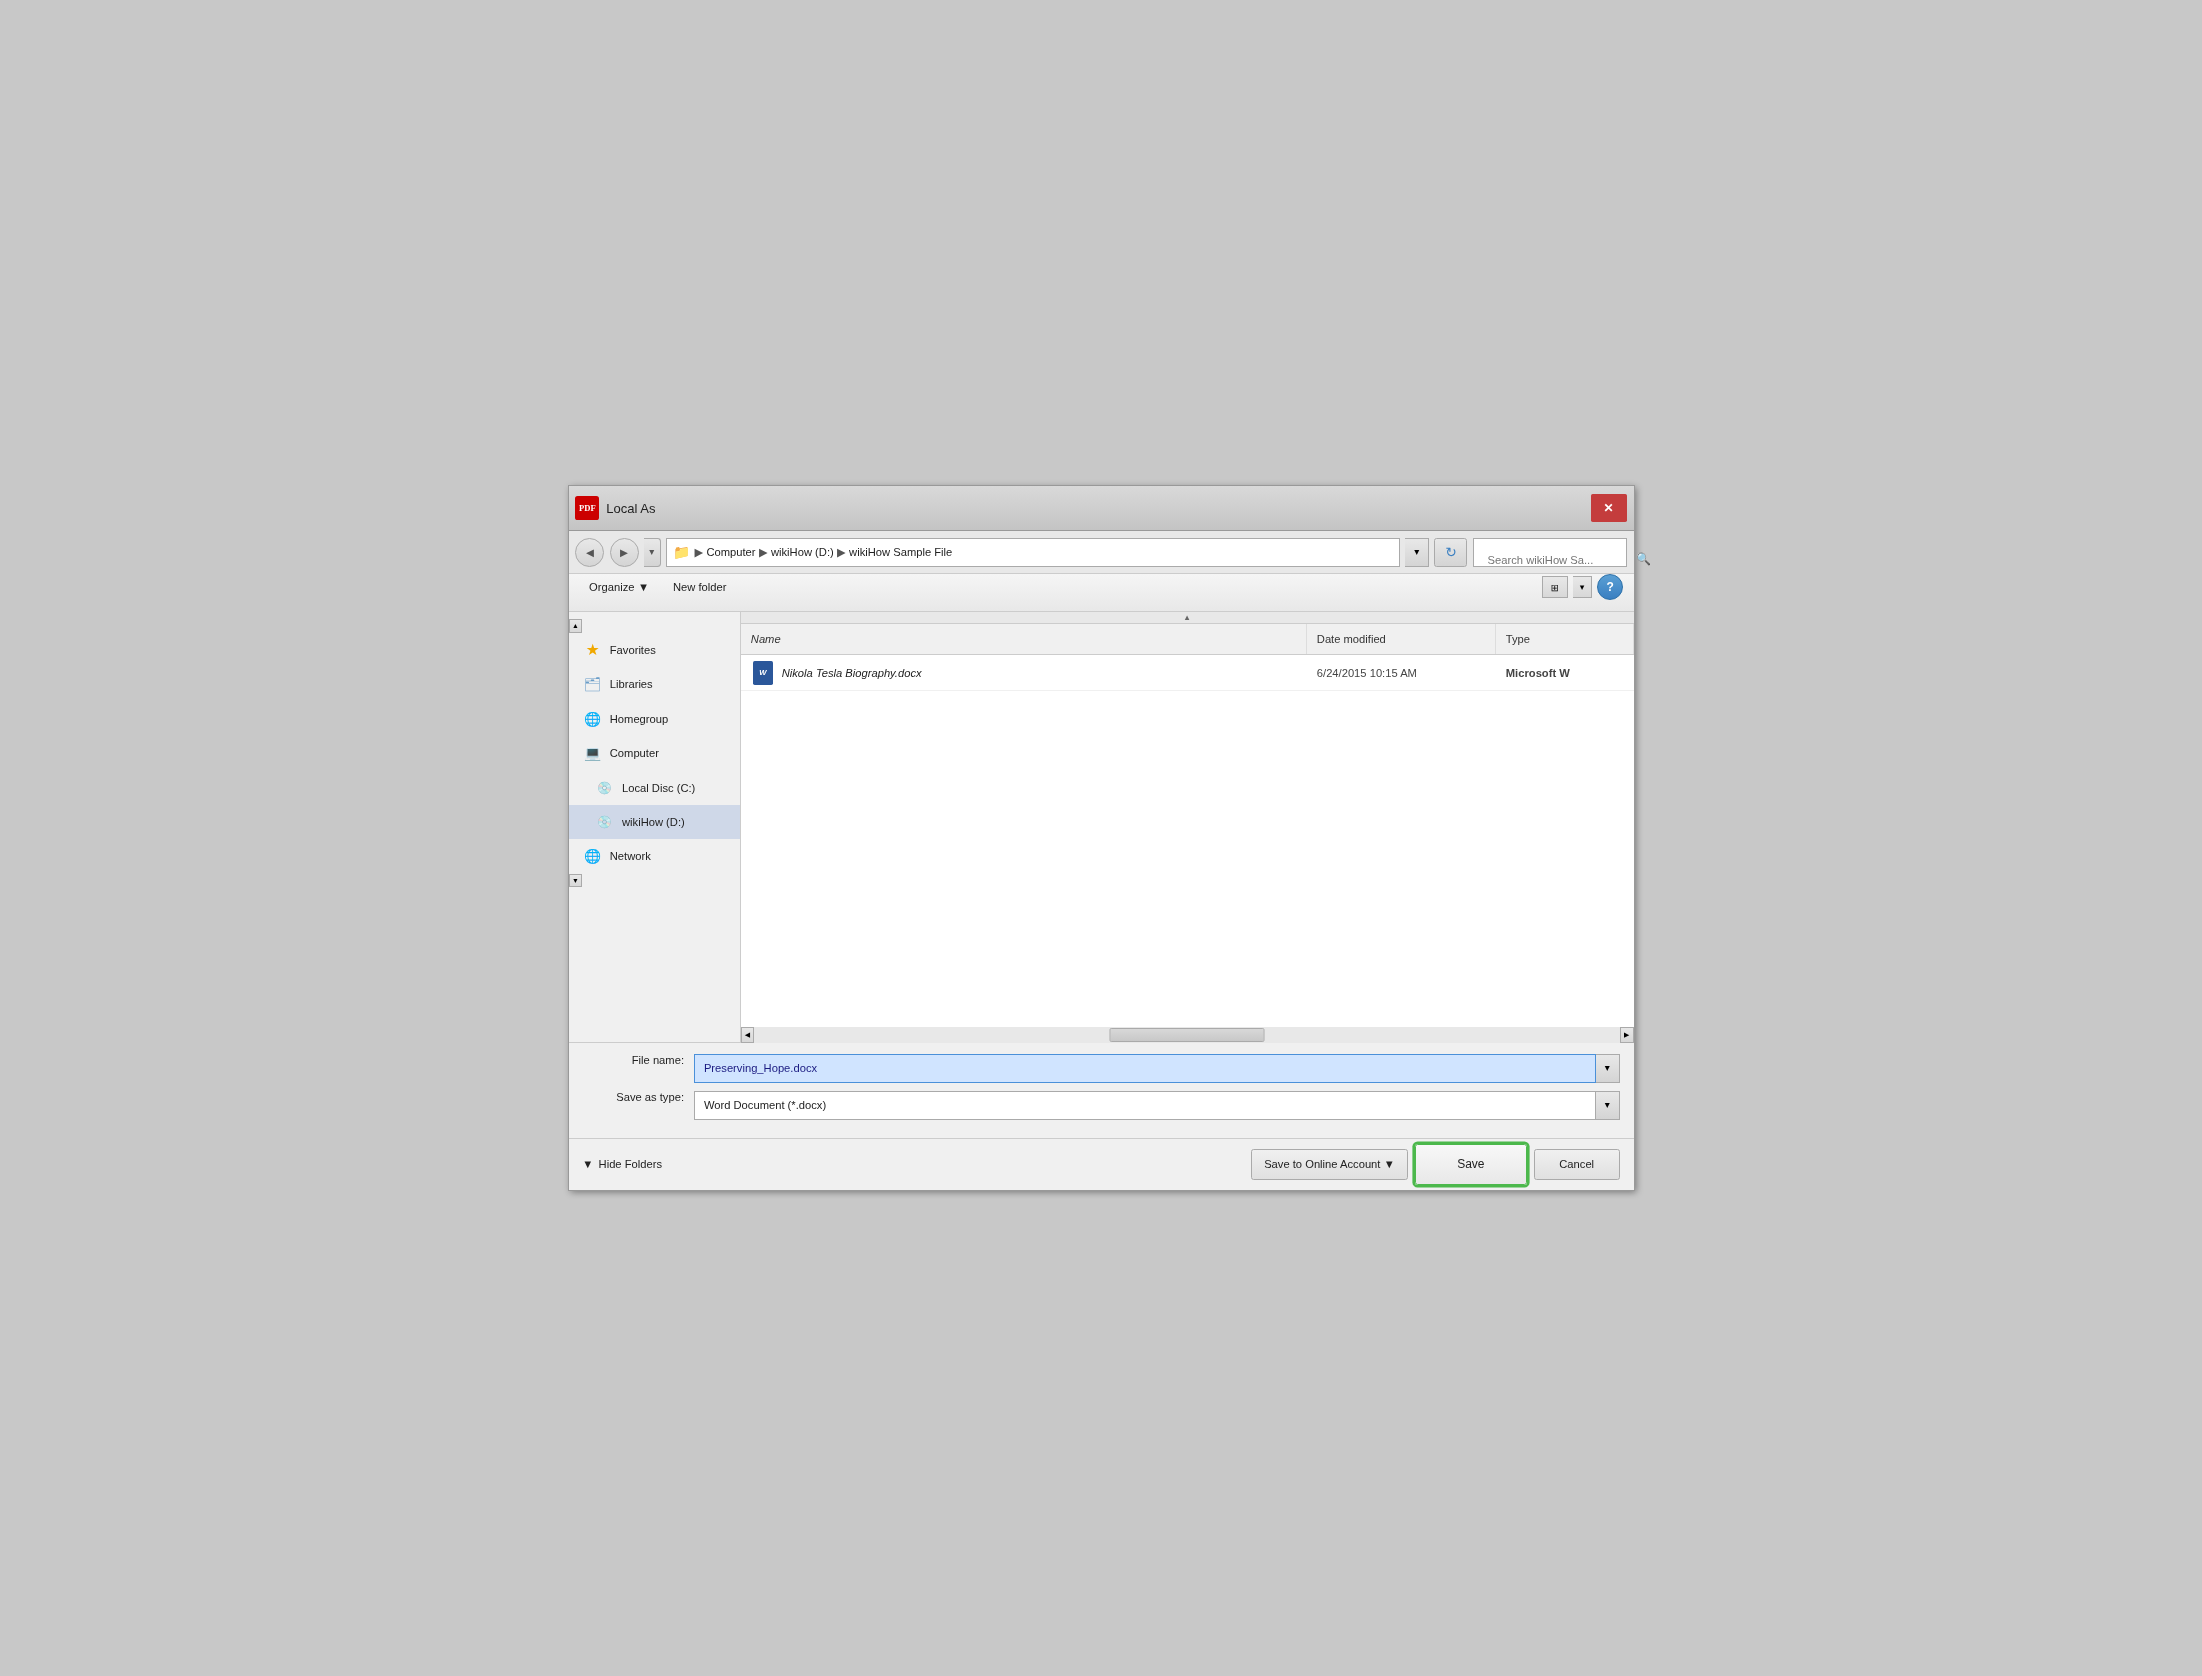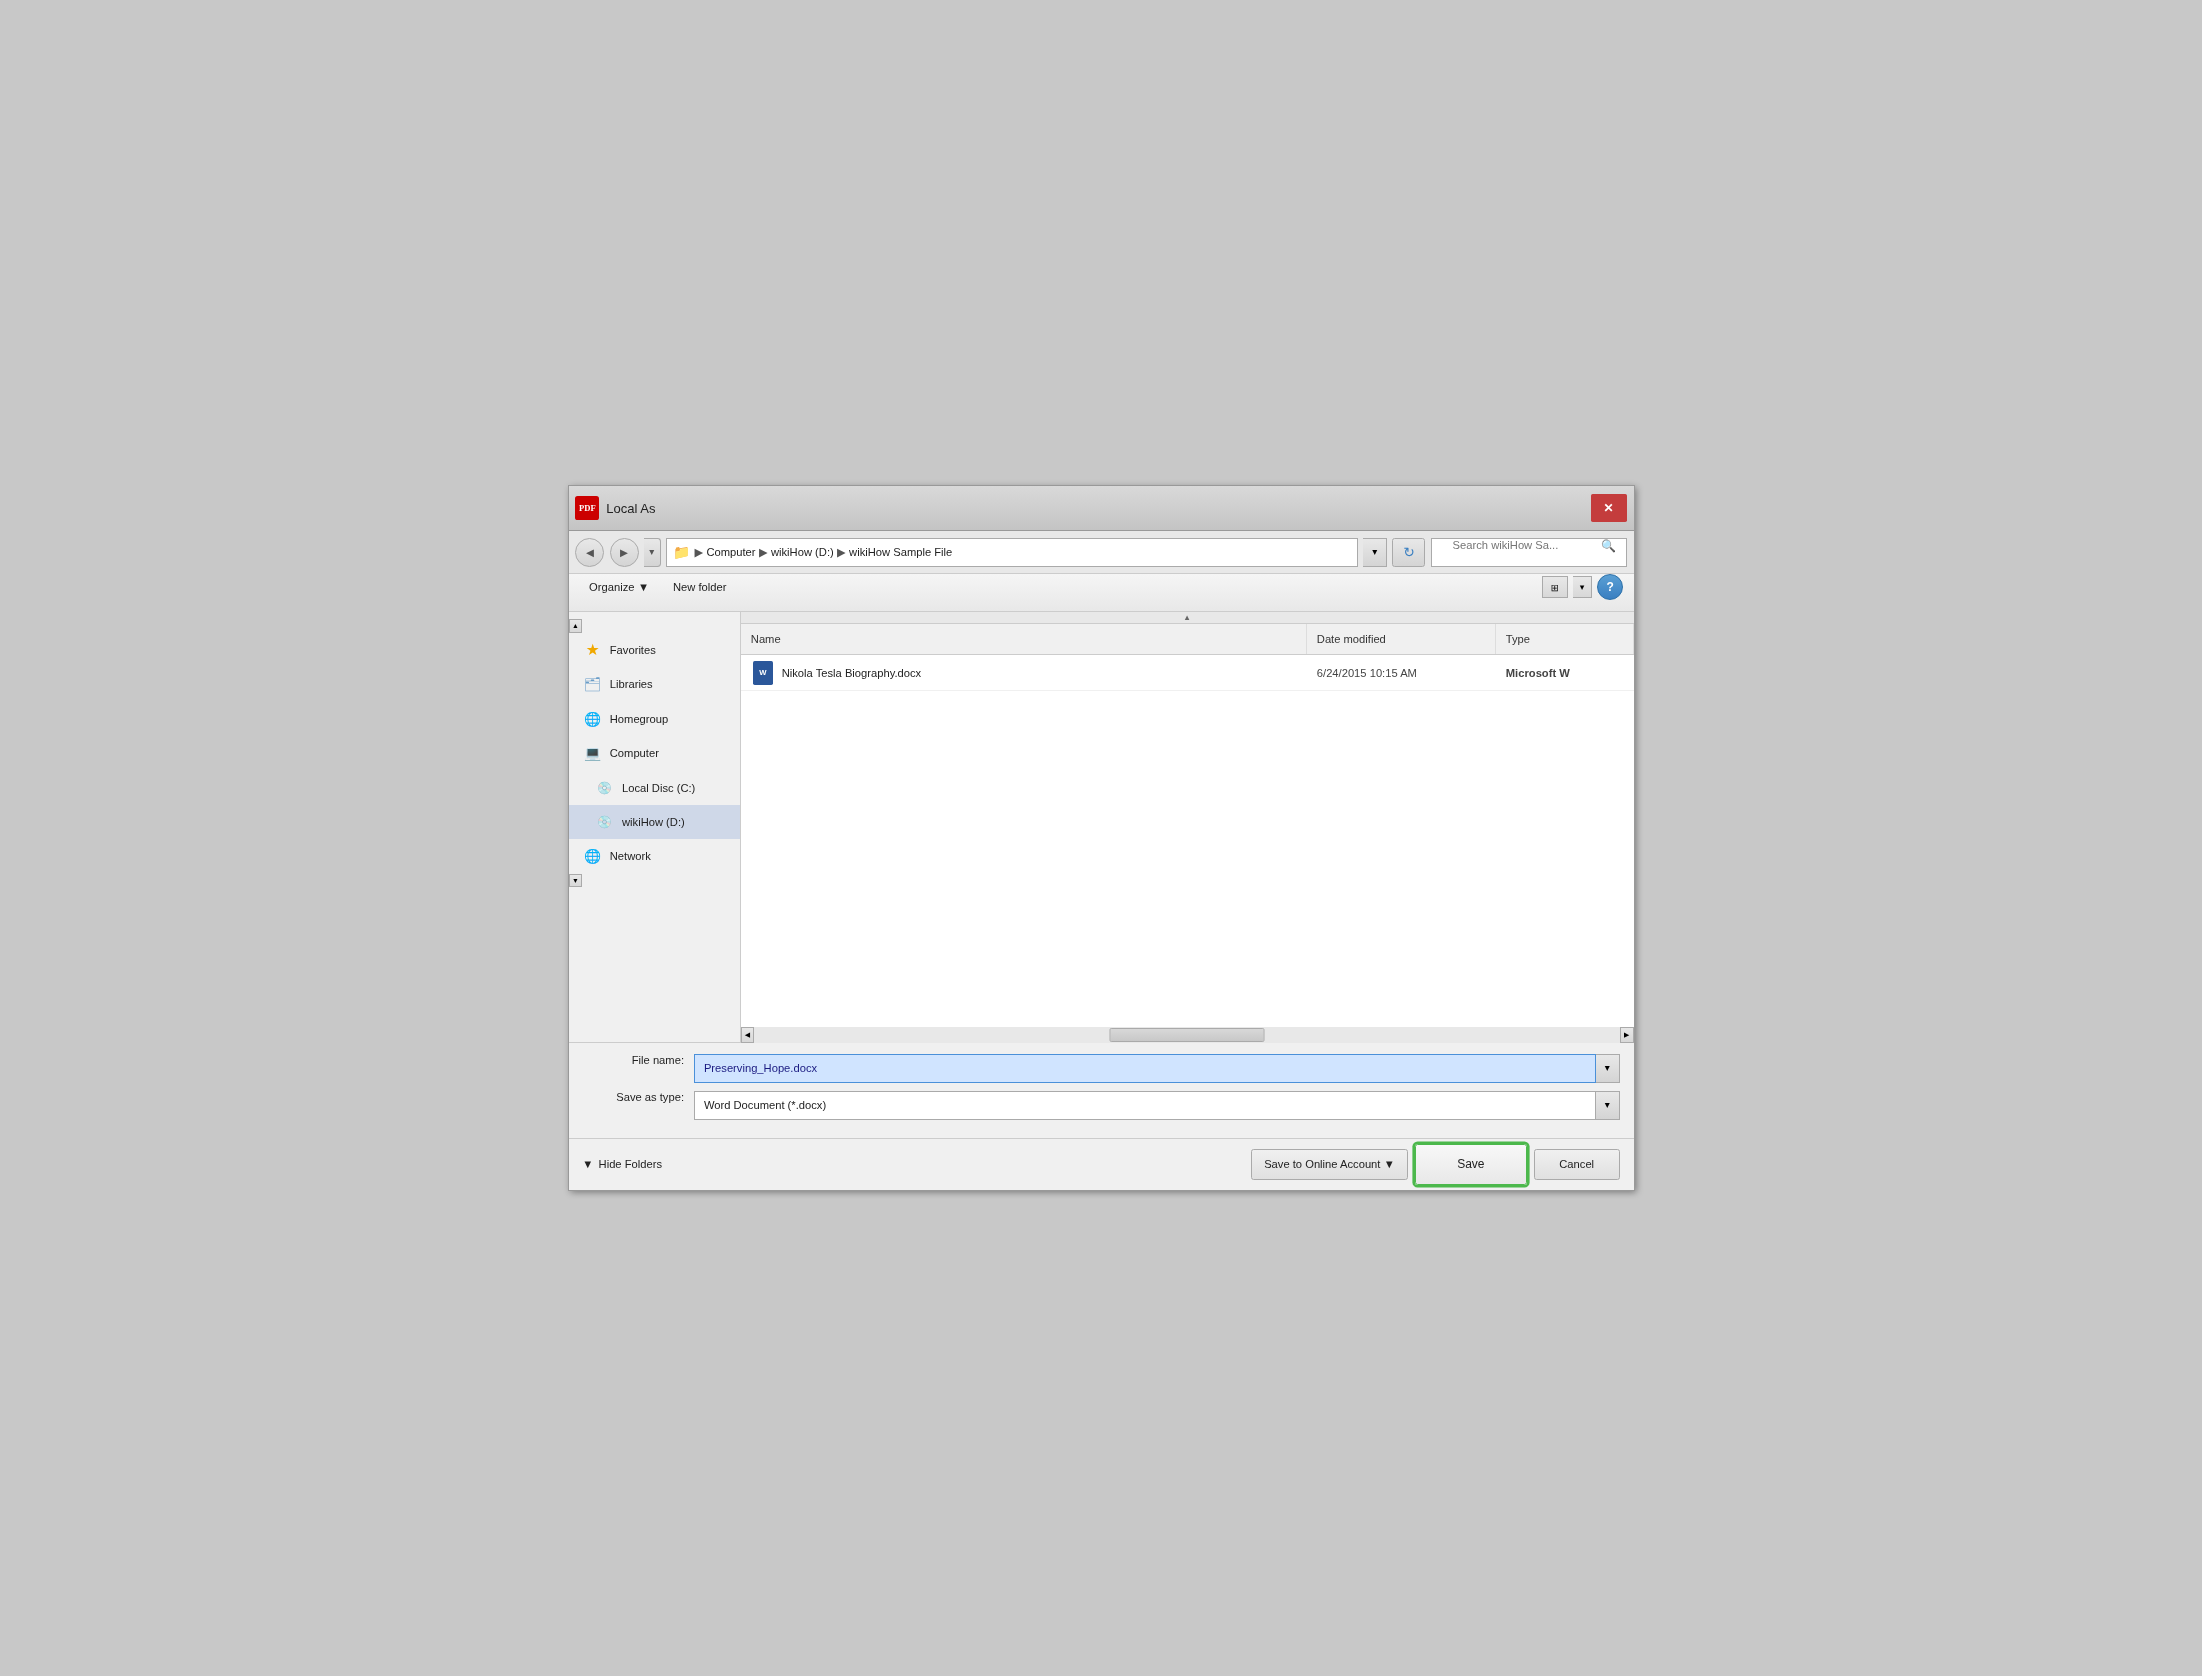--- a/index.html
+++ b/index.html
@@ -137,27 +137,27 @@
       border: 0.9px solid #aaa;
       cursor: pointer;
       display: flex;
       align-items: center;
       justify-content: center;
       font-size: 13.8px;
       color: #3a7fc1;
       border-radius: 2.6px;
     }
     .search-box {
-      width: 196px;
+      width: 154px;
       height: 29px;
       background: white;
       border: 0.9px solid #aaa;
       display: flex;
-      align-items: flex-start;
-      padding: 0 21px;
+      align-items: flex-end;
+      padding: 0 14px;
       gap: 3.4px;
     }
     .search-input {
       border: none;
       outline: none;
       flex: 1;
       font-size: 11.2px;
       color: #999;
       background: transparent;
     }
@@ -309,21 +309,21 @@
     .col-header {
       display: flex;
       align-items: center;
       padding: 0 10.3px;
       font-size: 11.2px;
       color: #333;
       height: 100%;
       border-right: 0.9px solid #ddd;
       cursor: pointer;
     }
-    .col-name { flex: 1; min-width: 258px; }
+    .col-name { flex: 1; min-width: 258px; font-style: italic; }
     .col-date { width: 189px; }
     .col-type { width: 138px; }
     .file-list {
       flex: 1;
       overflow-y: auto;
       background: white;
     }
     .file-row {
       display: flex;
       align-items: center;

